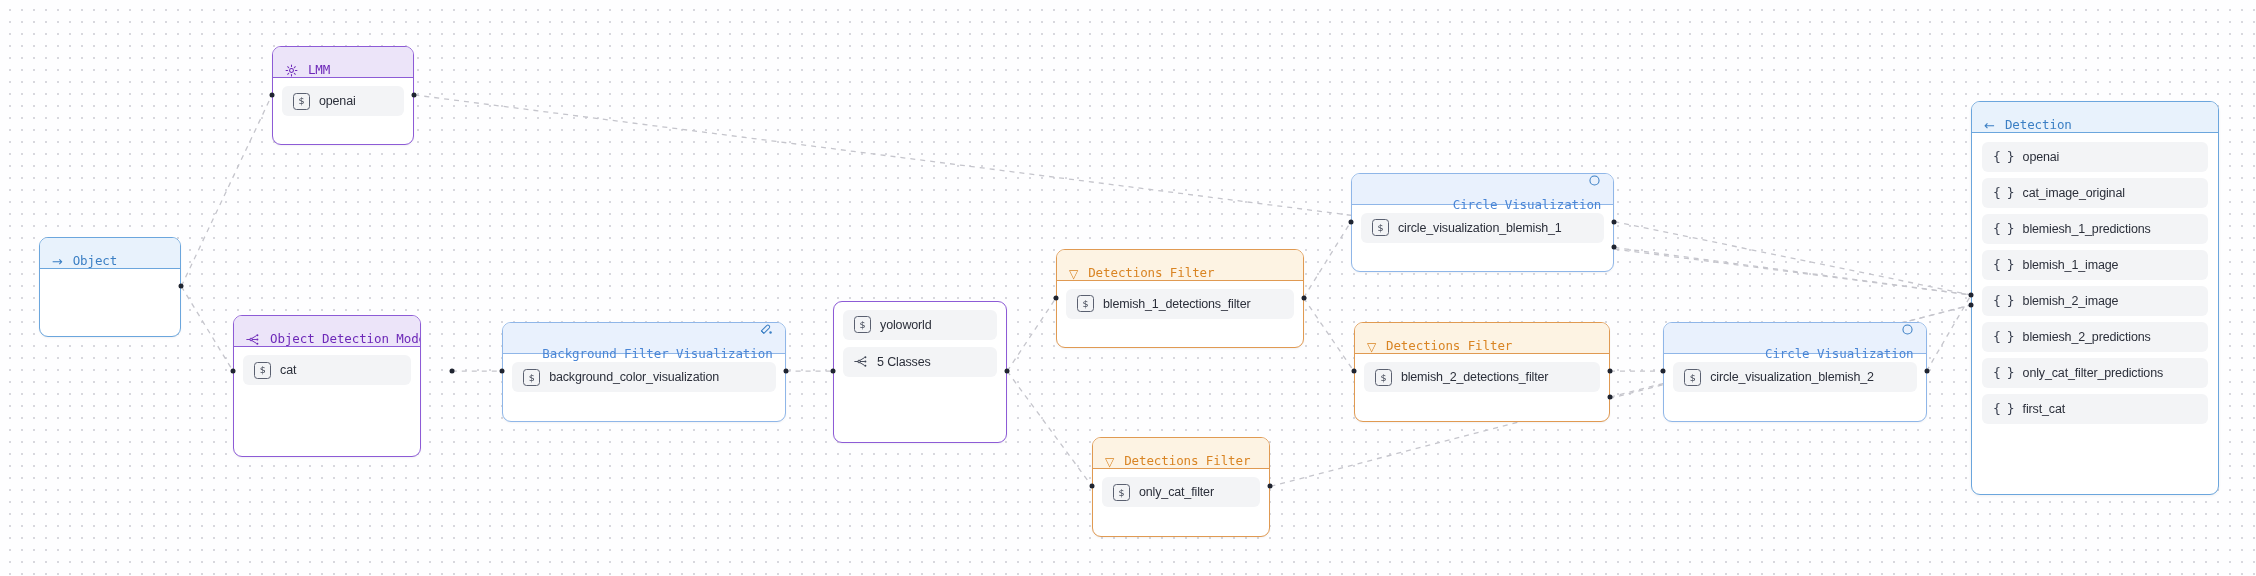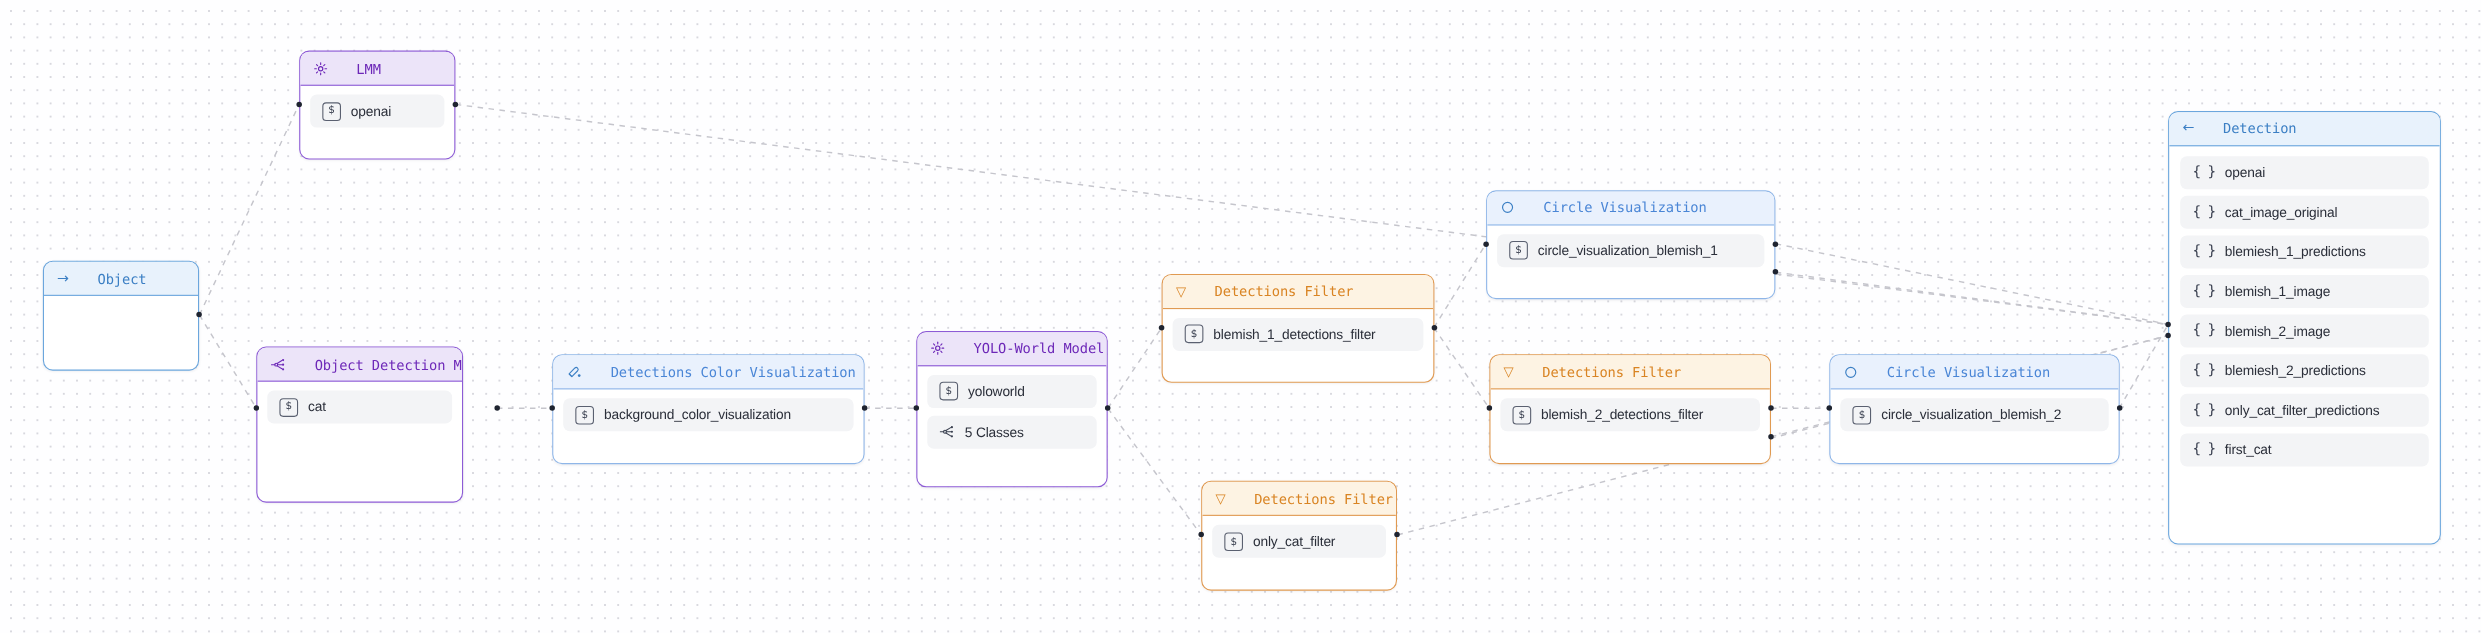--- a/index.html
+++ b/index.html
@@ -33,22 +33,22 @@
     background: #ffffff;
     border: 1.3px solid #cccccc;
     box-shadow: 0 1px 2px rgba(16,24,40,0.05);
     overflow: hidden;
     z-index: 5;
   }
   .node-header {
     box-sizing: border-box;
     height: 31px;
     display: flex;
-    align-items: center;
-    gap: 26px;
+    align-items: flex-end;
+    gap: 10px;
     padding: 0 12px;
     font-family: "DejaVu Sans Mono", "Liberation Mono", monospace;
     font-size: 12.5px;
     letter-spacing: -0.1px;
     white-space: nowrap;
   }
   .node-body {
     padding: 8px 9px 9px 9px;
     display: flex;
     flex-direction: column;
@@ -68,21 +68,21 @@
     white-space: nowrap;
     letter-spacing: -0.15px;
   }
 
   
   .v-purple { border-color: #8d5bd6; }
   .v-purple .node-header { background: #ece4f9; color: #6d28b8; border-bottom: 1.3px solid #8d5bd6; }
   .v-blue { border-color: #6ba6dd; }
   .v-blue .node-header { background: #e8f2fc; color: #3b7fc4; border-bottom: 1.3px solid #6ba6dd; }
   .v-blue2 { border-color: #8fb6e8; }
-  .v-blue2 .node-header { background: #e9f1fd; color: #4a86d6; border-bottom: 1.3px solid #8fb6e8; }
+  .v-blue2 .node-header { background: #e9f1fd; color: #4a86d6; border-bottom: 1.3px solid #8fb6e8; flex-direction: column; }
   .v-orange { border-color: #e09a52; }
   .v-orange .node-header { background: #fdf3e3; color: #d98423; border-bottom: 1.3px solid #e09a52; }
 
   
   .panel {
     position: absolute;
     box-sizing: border-box;
     border-radius: 9px;
     background: #ffffff;
     border: 1.4px solid #6ba6dd;
@@ -225,48 +225,30 @@
       </div>
       <div class="node v-blue2" style="left: 502.133px; top: 322.286px; width: 283.439px; height: 99.2755px;">
         <div class="node-header">
           <span class="ic">
             <svg width="14" height="13" viewBox="0 0 16 16">
               <path d="M2.3 9.6 L8.8 3.1 a2.2 2.2 0 0 1 3.1 3.1 L5.4 12.7 z" fill="none" stroke="#3b7fc4" stroke-width="1.25" stroke-linejoin="round"></path>
               <path d="M2.3 9.6 L5.4 12.7" stroke="#3b7fc4" stroke-width="1.25"></path>
               <circle cx="13.6" cy="11.6" r="1.5" fill="#3b7fc4"></circle>
             </svg>
           </span>
-          <span>Detections Color Visualization</span>
+          <span>Background Filter Visualization</span>
         </div>
         <div class="node-body">
           <div class="prop-row">
             <span class="badge-dollar">$</span>
             <span>background_color_visualization</span>
           </div>
         </div>
       </div>
       <div class="node v-purple" style="left: 833.051px; top: 300.704px; width: 174.092px; height: 142.439px;">
-        <div class="node-header">
-          <span class="ic">
-            <svg width="13" height="13" viewBox="0 0 16 16">
-              <circle cx="8" cy="8" r="2.4" fill="none" stroke="#6d28b8" stroke-width="1.3"></circle>
-              <g stroke="#6d28b8" stroke-width="1.25" stroke-linecap="round">
-                <line x1="8" y1="1.3" x2="8" y2="3.2"></line>
-                <line x1="8" y1="12.8" x2="8" y2="14.7"></line>
-                <line x1="1.3" y1="8" x2="3.2" y2="8"></line>
-                <line x1="12.8" y1="8" x2="14.7" y2="8"></line>
-                <line x1="3.3" y1="3.3" x2="4.6" y2="4.6"></line>
-                <line x1="11.4" y1="11.4" x2="12.7" y2="12.7"></line>
-                <line x1="12.7" y1="3.3" x2="11.4" y2="4.6"></line>
-                <line x1="4.6" y1="11.4" x2="3.3" y2="12.7"></line>
-              </g>
-            </svg>
-          </span>
-          <span>YOLO-World Model</span>
-        </div>
         <div class="node-body">
           <div class="prop-row">
             <span class="badge-dollar">$</span>
             <span>yoloworld</span>
           </div>
           <div class="prop-row">
             <span class="ic">
               <svg width="14" height="13" viewBox="0 0 18 16">
                 <g stroke="#3a4050" stroke-width="1.2" stroke-linecap="round" fill="none">
                   <line x1="1" y1="8" x2="5.4" y2="8"></line>

